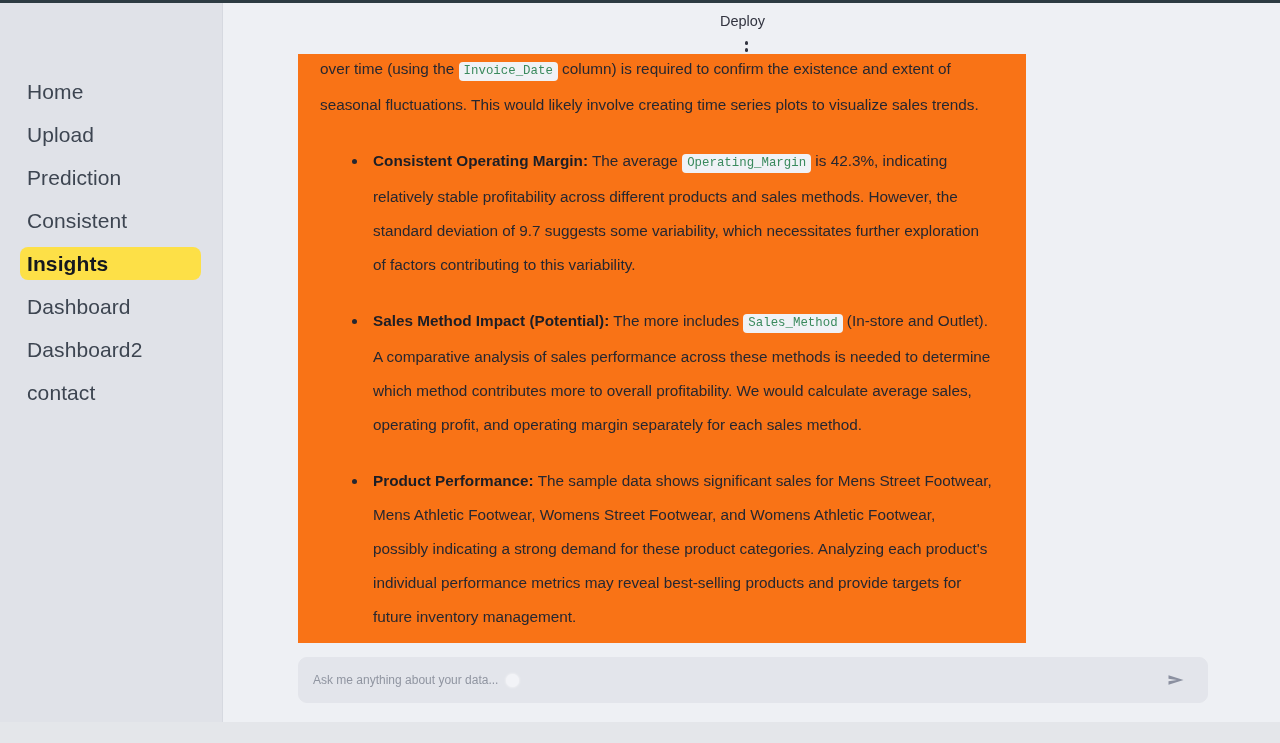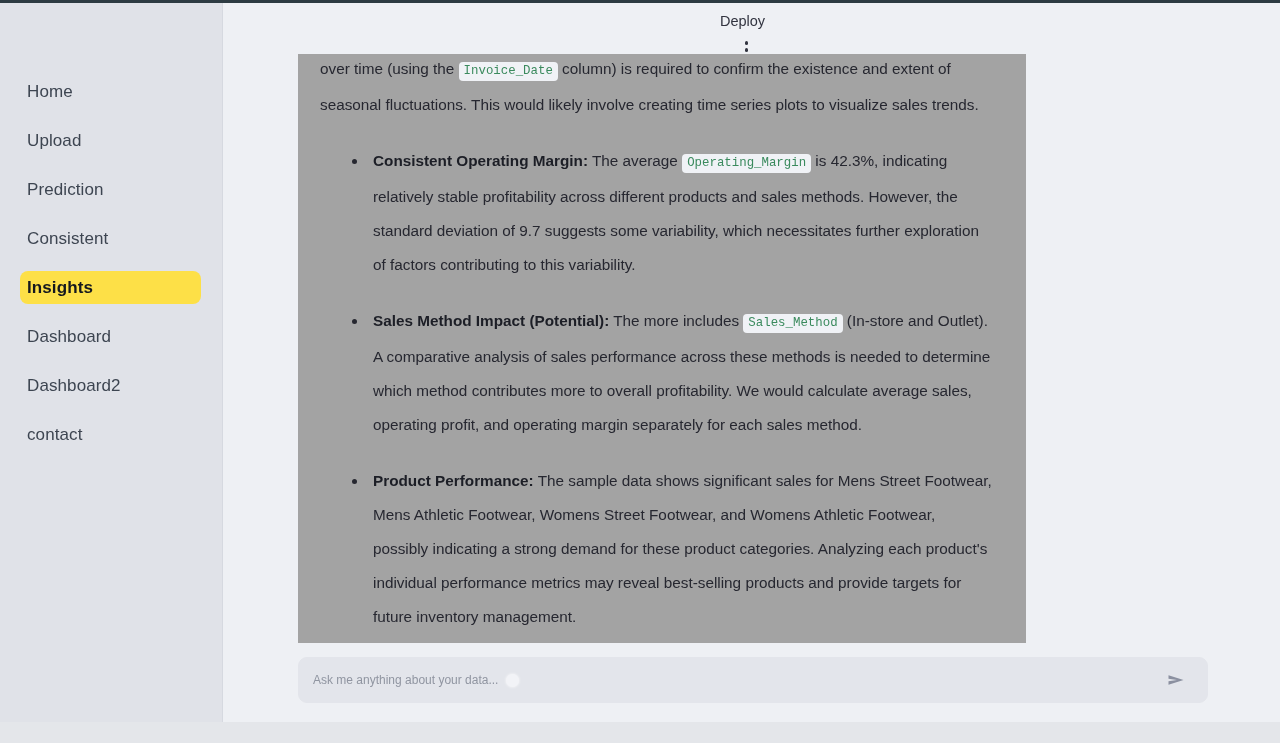--- a/index.html
+++ b/index.html
@@ -25,25 +25,25 @@
     border-right: 1px solid #d6d9e0;
   }
   .nav { position: absolute; top: 72px; left: 0; width: 223px; }
   .nav-item {
     height: 33px;
     margin: 0 22px 0 20px;
     display: flex; align-items: center;
     padding-left: 7px;
     border-radius: 8px;
     color: #3d4551;
-    font-size: 17px;
+    font-size: 21px;
     letter-spacing: .1px;
     cursor: pointer;
   }
-  .nav-item + .nav-item { margin-top: 16px; }
+  .nav-item + .nav-item { margin-top: 10px; }
   .nav-item.active {
     background: #fde047;
     color: #14181f;
     font-weight: 700;
   }
 
   
   .header {
     position: absolute; top: 3px; left: 223px; width: 1057px; height: 62px;
     background: #eef0f4;
@@ -60,21 +60,21 @@
     width: 26px; height: 30px; margin-left: 8px;
     display: flex; flex-direction: column; align-items: center; justify-content: center;
     gap: 3.5px; cursor: pointer; border-radius: 7px;
   }
   .kebab i { width: 3.4px; height: 3.4px; border-radius: 50%; background: #31333f; display: block; }
 
   
   .card {
     position: absolute; left: 298px; top: 54px;
     width: 728px; height: 589px;
-    background: #a3a3a3;
+    background: #f97316;
     overflow: hidden;
   }
   .card-inner {
     padding: 0 22px 0 22px;
     position: relative;
     top: -2px;
   }
   .md { color: #262730; font-size: 15.3px; line-height: 34px; }
   .md p { margin: 0; }
 

